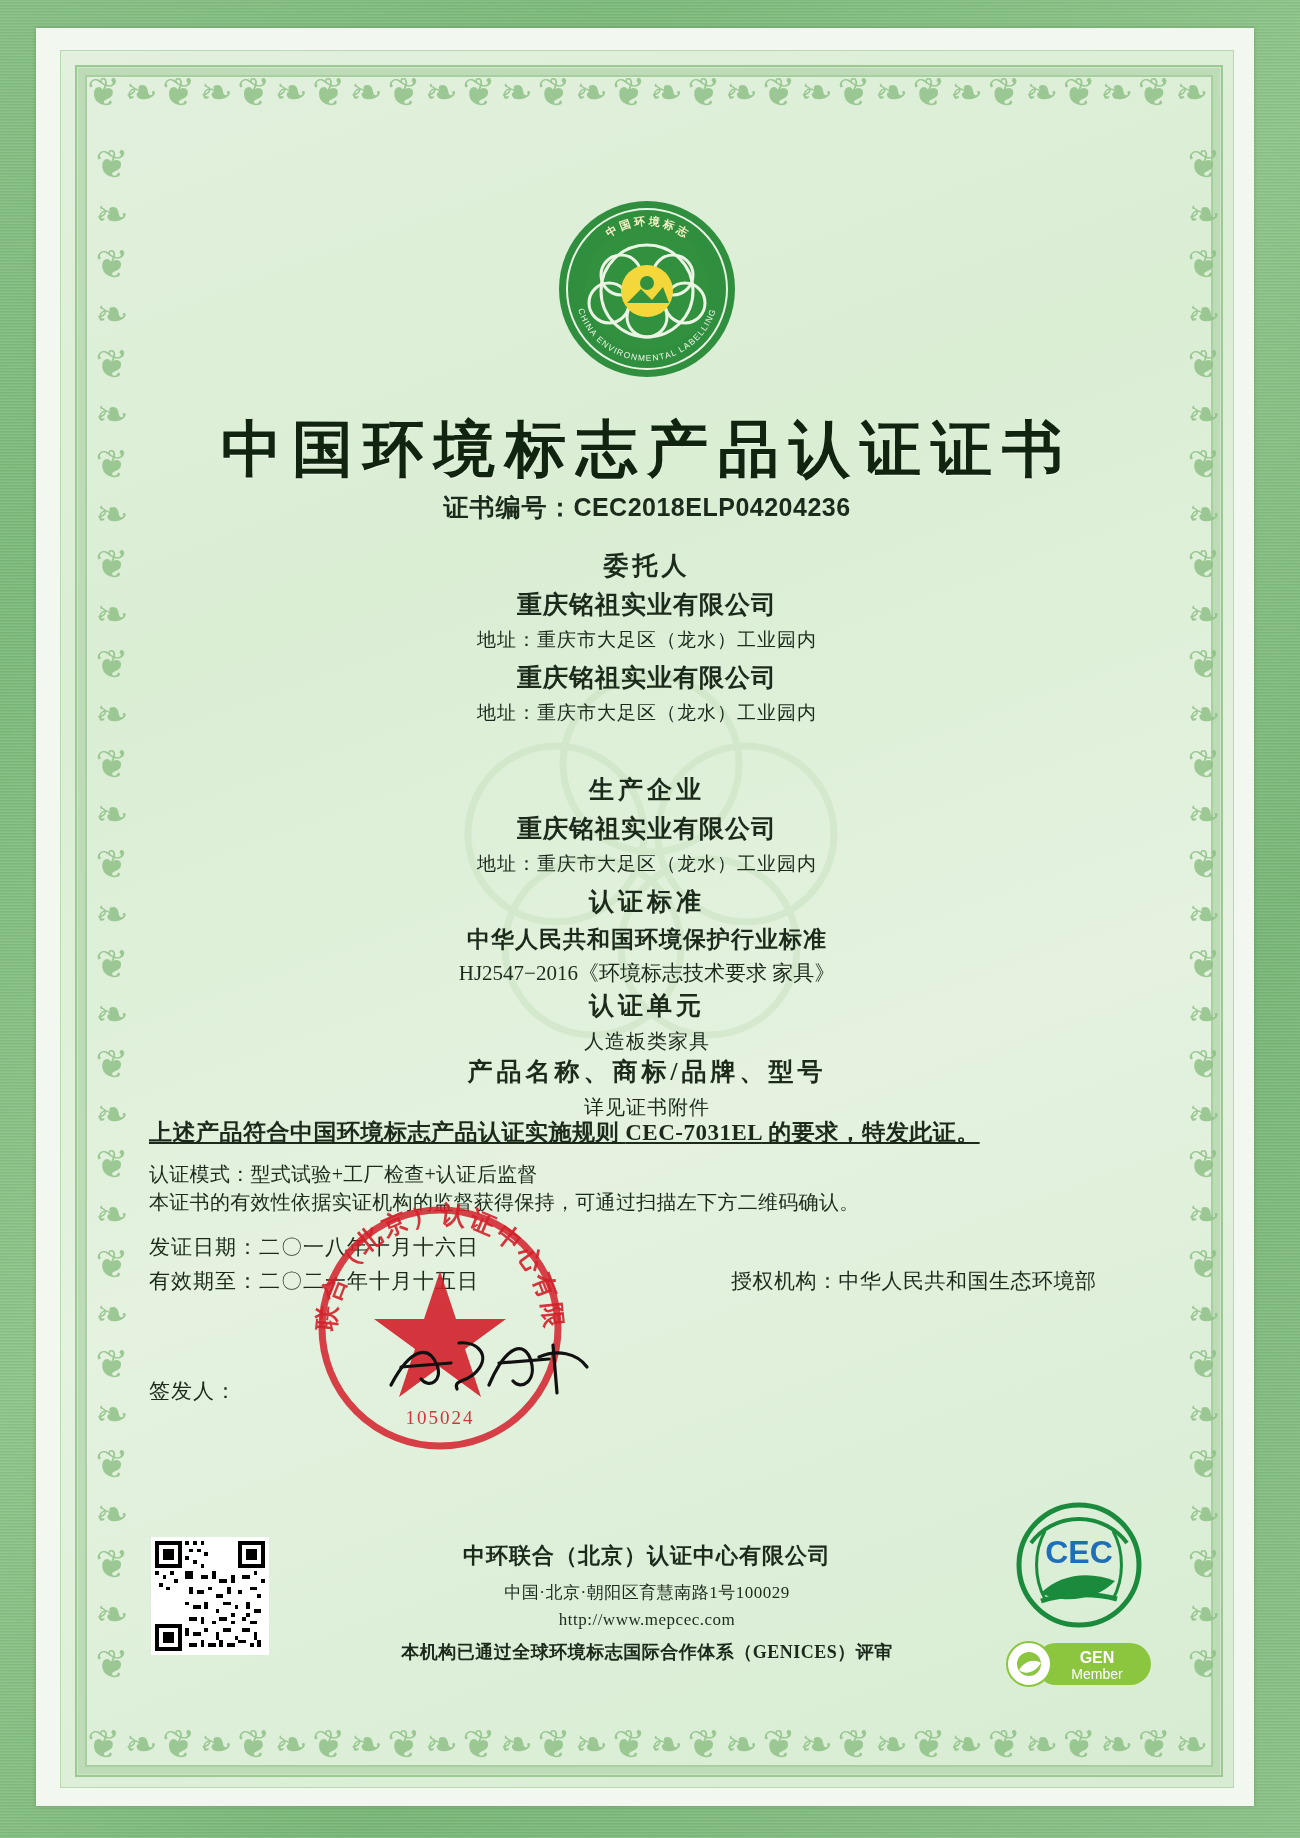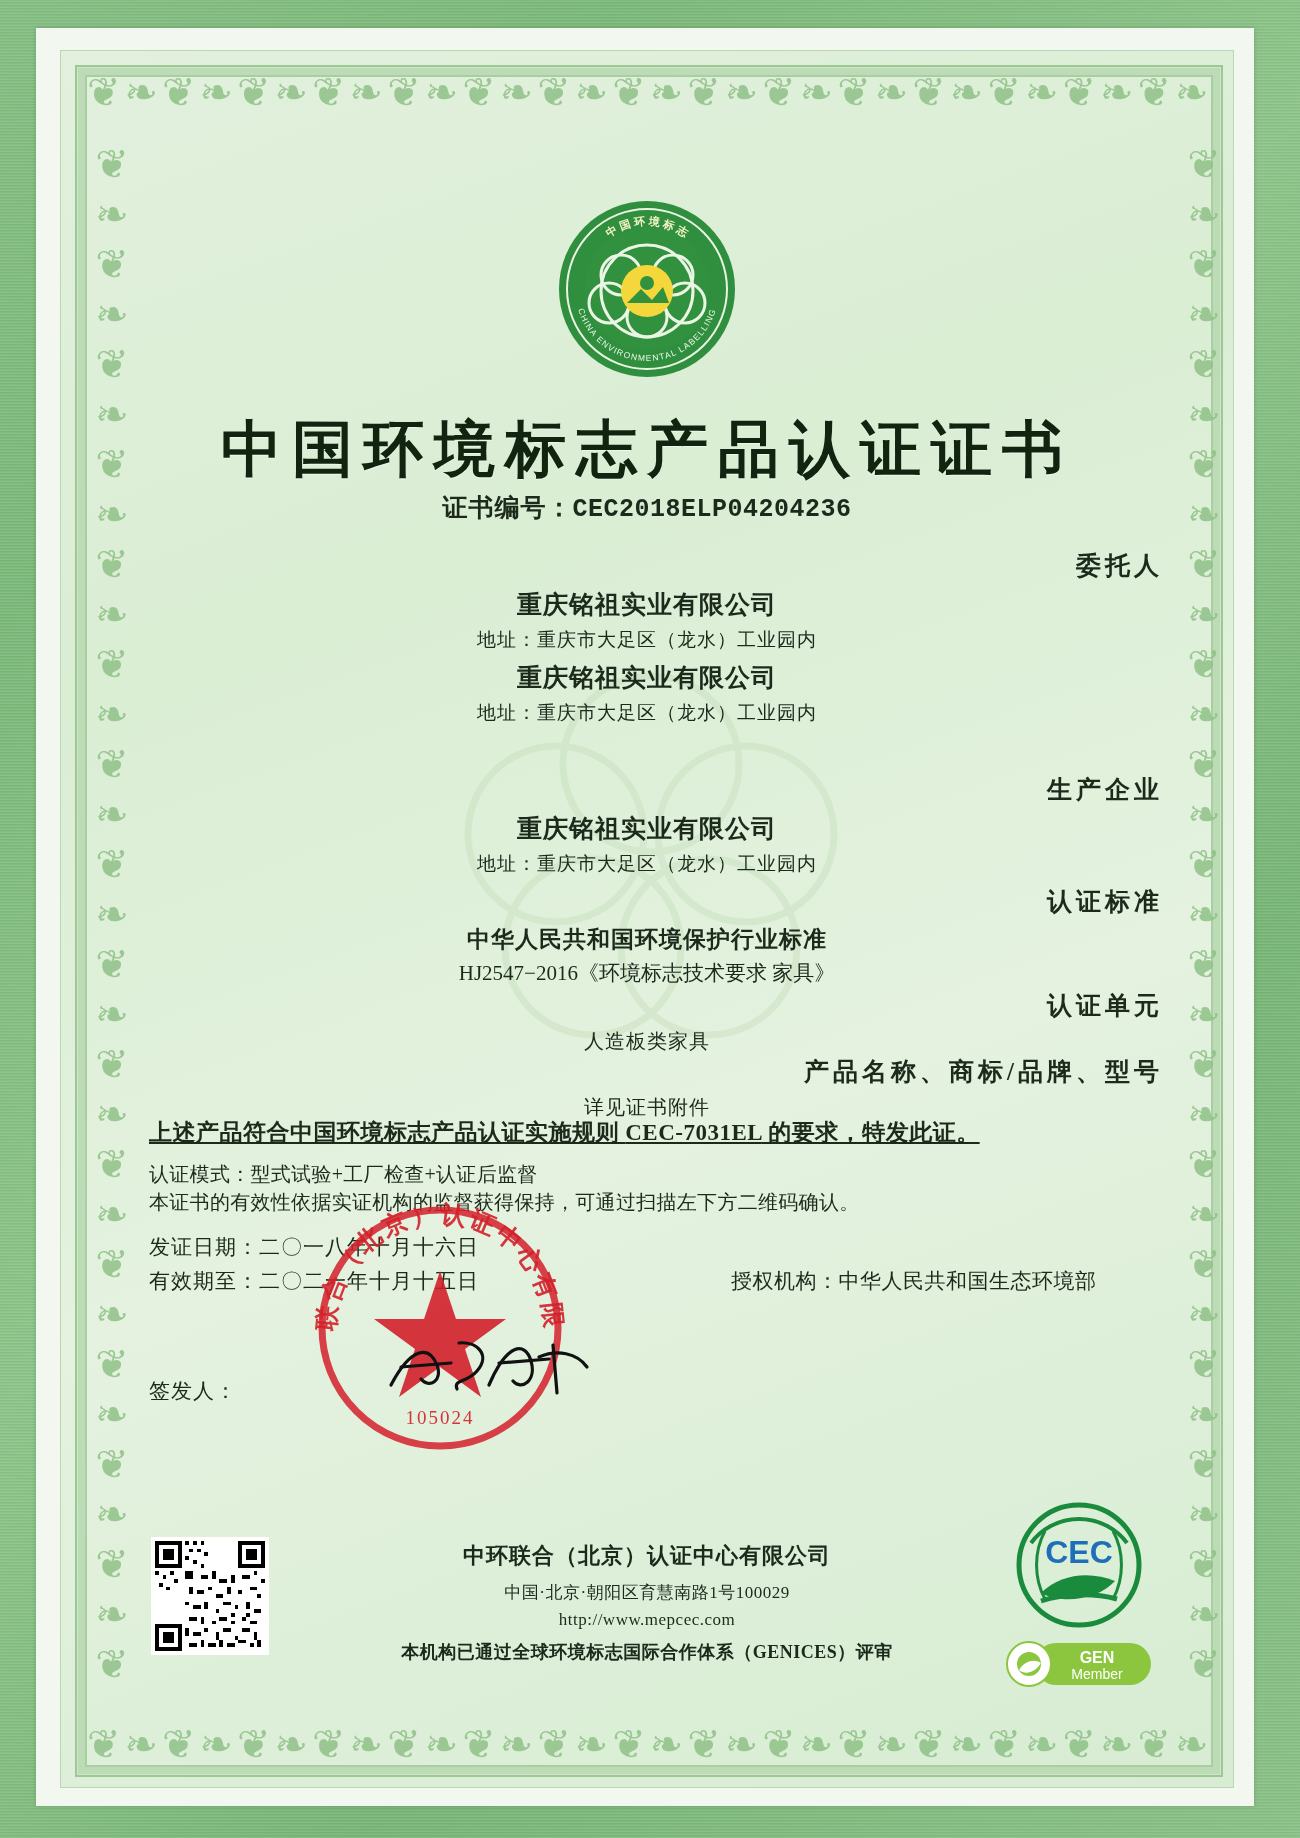--- a/index.html
+++ b/index.html
@@ -114,29 +114,28 @@
   #cert-number {
     position: absolute;
     left: 0; top: 382px;
     width: 100%;
     text-align: center;
     font-size: 25px;
     font-weight: bold;
     letter-spacing: 1px;
   }
   #cert-number .label { font-weight: bold; text-align: right; }
-  #cert-number .value { font-family: Liberation Mono, monospace; font-weight: bold; letter-spacing: 0.5px; margin-top: 28px; }
+  #cert-number .value { font-family: Liberation Sans, sans-serif; font-weight: bold; letter-spacing: 0.5px; margin-top: 28px; }
 
   .block { position: absolute; width: 100%; left: 0; text-align: center; }
   .blk-head {
     font-size: 25px;
     font-weight: bold;
     letter-spacing: 4px;
     margin-bottom: 6px;
-    text-align: right;
   }
   .blk-name {
     font-size: 25px;
     font-weight: bold;
     letter-spacing: 1px;
     margin-bottom: 6px;
   }
   .blk-addr {
     font-size: 19px;
     letter-spacing: 1px;

